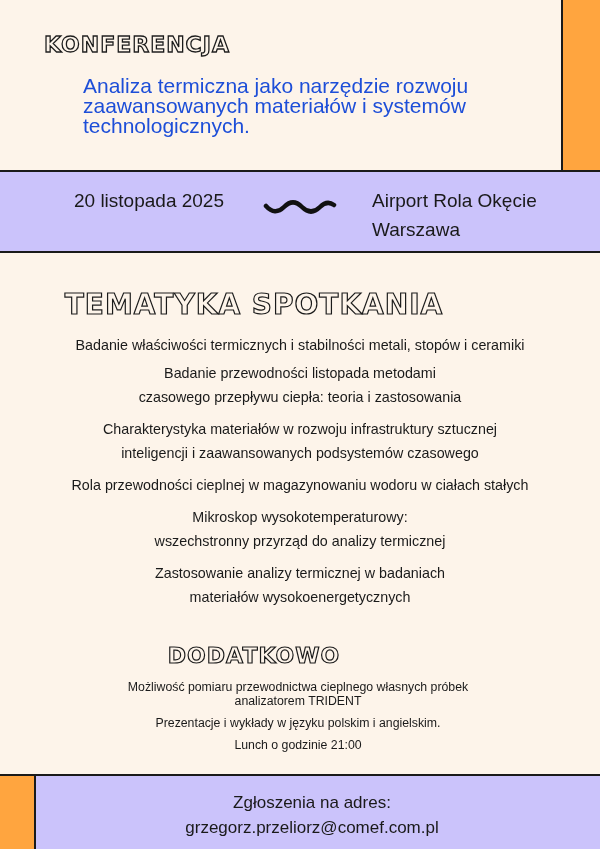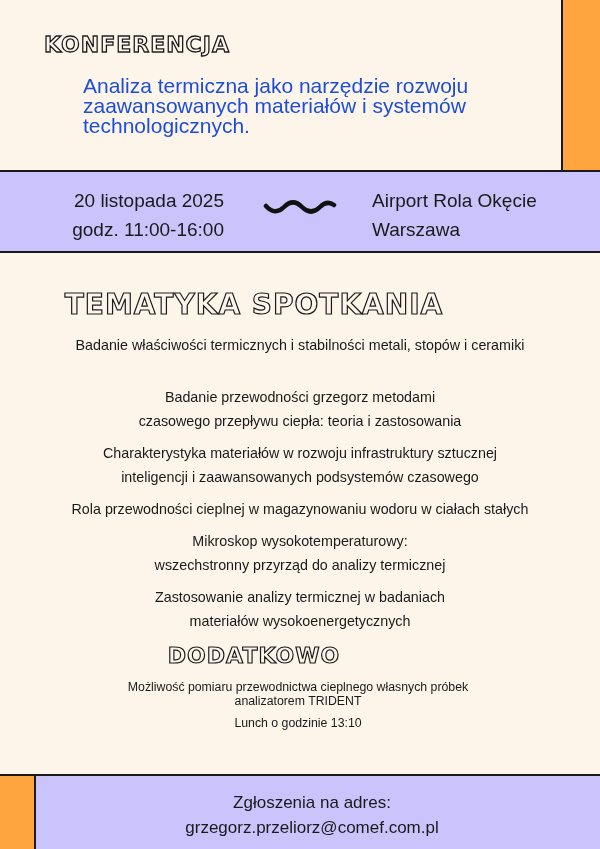--- a/index.html
+++ b/index.html
@@ -33,38 +33,37 @@
 <div class="abs title-outline">KONFERENCJA</div>
 <div class="abs subtitle">
   <div>Analiza termiczna jako narzędzie rozwoju</div>
   <div>zaawansowanych materiałów i systemów</div>
   <div>technologicznych.</div>
 </div>
 
 <div class="abs band"></div>
 <div class="abs date">
   <div>20 listopada 2025</div>
-  <div>godz. 11:00-16:00</div>
 </div>
 <svg class="abs wave" width="74" height="18" viewBox="0 0 74 18">
   <path d="M3 8 Q 12 18 21 9 Q 30 0 39 9 Q 48 18 57 9 Q 64 2 71 7" fill="none" stroke="#111" stroke-width="4.5" stroke-linecap="round"></path>
 </svg>
 <div class="abs venue">
   <div>Airport Rola Okęcie</div>
   <div>Warszawa</div>
 </div>
 
 <div class="abs section-outline" style="top:288px;font-size:28px;">TEMATYKA SPOTKANIA</div>
 
 <div class="abs topics">
-  <div class="topic" style="margin-bottom:28px;">
+  <div class="topic" style="margin-bottom:4px;">
     <div>Badanie właściwości termicznych i stabilności metali, stopów i ceramiki</div>
   </div>
   <div class="topic">
-    <div>Badanie przewodności grzegorz metodami</div>
+    <div>Badanie przewodności listopada metodami</div>
     <div>czasowego przepływu ciepła: teoria i zastosowania</div>
   </div>
   <div class="topic">
     <div>Charakterystyka materiałów w rozwoju infrastruktury sztucznej</div>
     <div>inteligencji i zaawansowanych podsystemów czasowego</div>
   </div>
   <div class="topic">
     <div>Rola przewodności cieplnej w magazynowaniu wodoru w ciałach stałych</div>
   </div>
   <div class="topic">
@@ -78,21 +77,24 @@
 </div>
 
 <div class="abs section-outline" style="top:643px;font-size:22px;">DODATKOWO</div>
 
 <div class="abs extra">
   <div>
     <span>Możliwość pomiaru przewodnictwa cieplnego własnych próbek</span><br>
     <span>analizatorem TRIDENT</span>
   </div>
   <div>
-    <span>Lunch o godzinie 13:10</span>
+    <span>Prezentacje i wykłady w języku polskim i angielskim.</span>
+  </div>
+  <div>
+    <span>Lunch o godzinie 21:00</span>
   </div>
 </div>
 
 <div class="abs footer"></div>
 <div class="abs orange-bottom"></div>
 <div class="abs contact">
   <div>Zgłoszenia na adres:</div>
   <div>grzegorz.przeliorz@comef.com.pl</div>
 </div>
 

